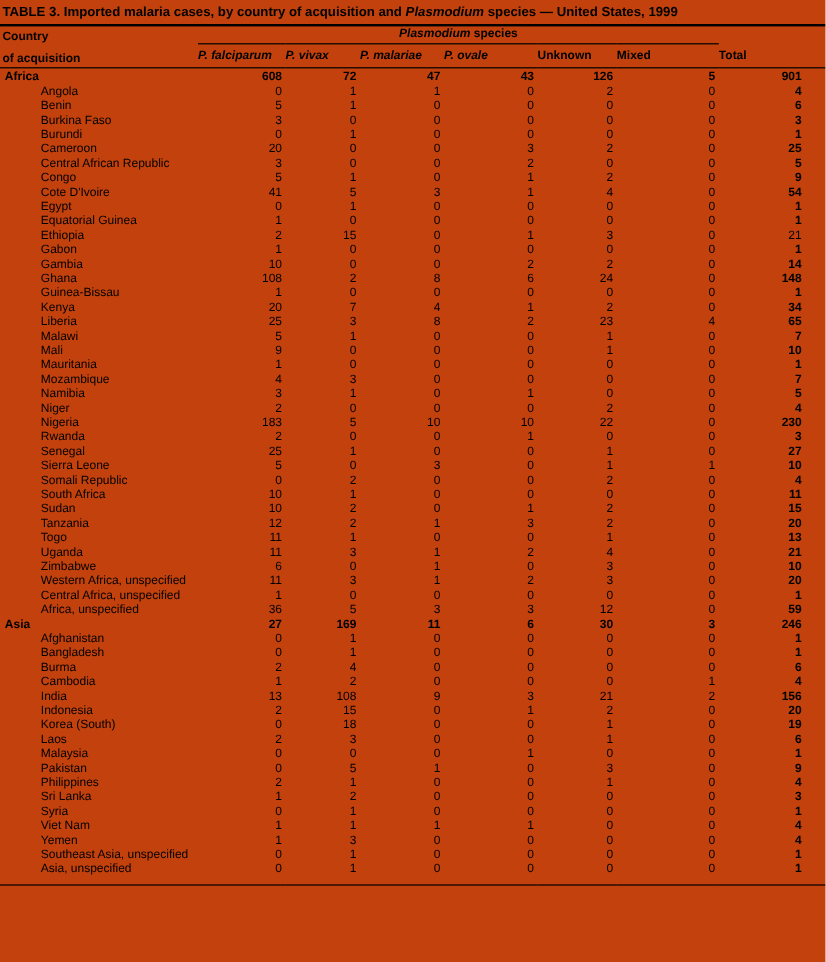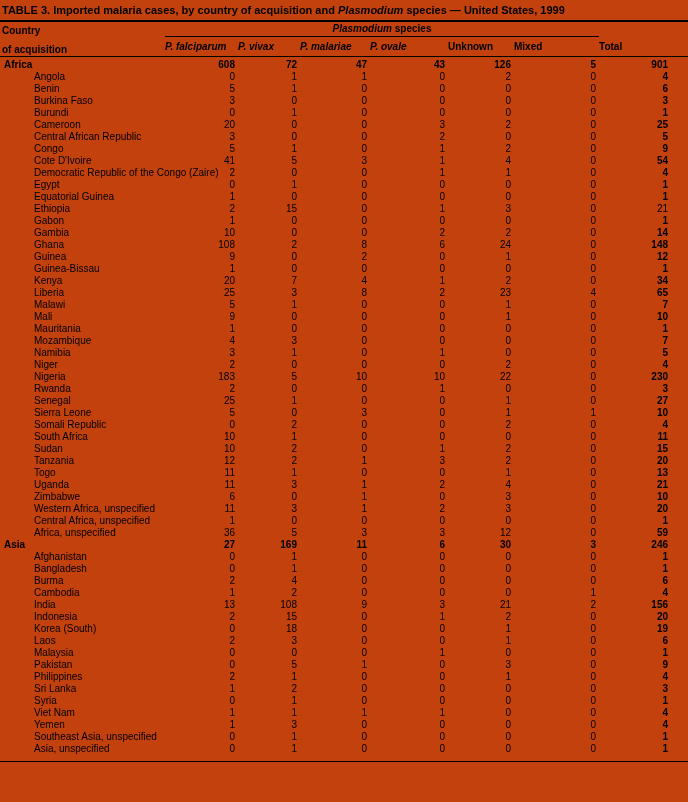--- a/index.html
+++ b/index.html
@@ -172,30 +172,20 @@
           <td class="stub">Cote D'Ivoire</td>
           <td class="num">41</td>
           <td class="num">5</td>
           <td class="num">3</td>
           <td class="num">1</td>
           <td class="num">4</td>
           <td class="num">0</td>
           <td class="num total-col">54</td>
         </tr>
         <tr class="country">
-          <td class="stub">Democratic Republic of the Congo (Zaire)</td>
-          <td class="num">2</td>
-          <td class="num">0</td>
-          <td class="num">0</td>
-          <td class="num">1</td>
-          <td class="num">1</td>
-          <td class="num">0</td>
-          <td class="num total-col">4</td>
-        </tr>
-        <tr class="country">
           <td class="stub">Egypt</td>
           <td class="num">0</td>
           <td class="num">1</td>
           <td class="num">0</td>
           <td class="num">0</td>
           <td class="num">0</td>
           <td class="num">0</td>
           <td class="num total-col">1</td>
         </tr>
         <tr class="country">
@@ -240,30 +230,20 @@
         </tr>
         <tr class="country">
           <td class="stub">Ghana</td>
           <td class="num">108</td>
           <td class="num">2</td>
           <td class="num">8</td>
           <td class="num">6</td>
           <td class="num">24</td>
           <td class="num">0</td>
           <td class="num total-col">148</td>
-        </tr>
-        <tr class="country">
-          <td class="stub">Guinea</td>
-          <td class="num">9</td>
-          <td class="num">0</td>
-          <td class="num">2</td>
-          <td class="num">0</td>
-          <td class="num">1</td>
-          <td class="num">0</td>
-          <td class="num total-col">12</td>
         </tr>
         <tr class="country">
           <td class="stub">Guinea-Bissau</td>
           <td class="num">1</td>
           <td class="num">0</td>
           <td class="num">0</td>
           <td class="num">0</td>
           <td class="num">0</td>
           <td class="num">0</td>
           <td class="num total-col">1</td>

